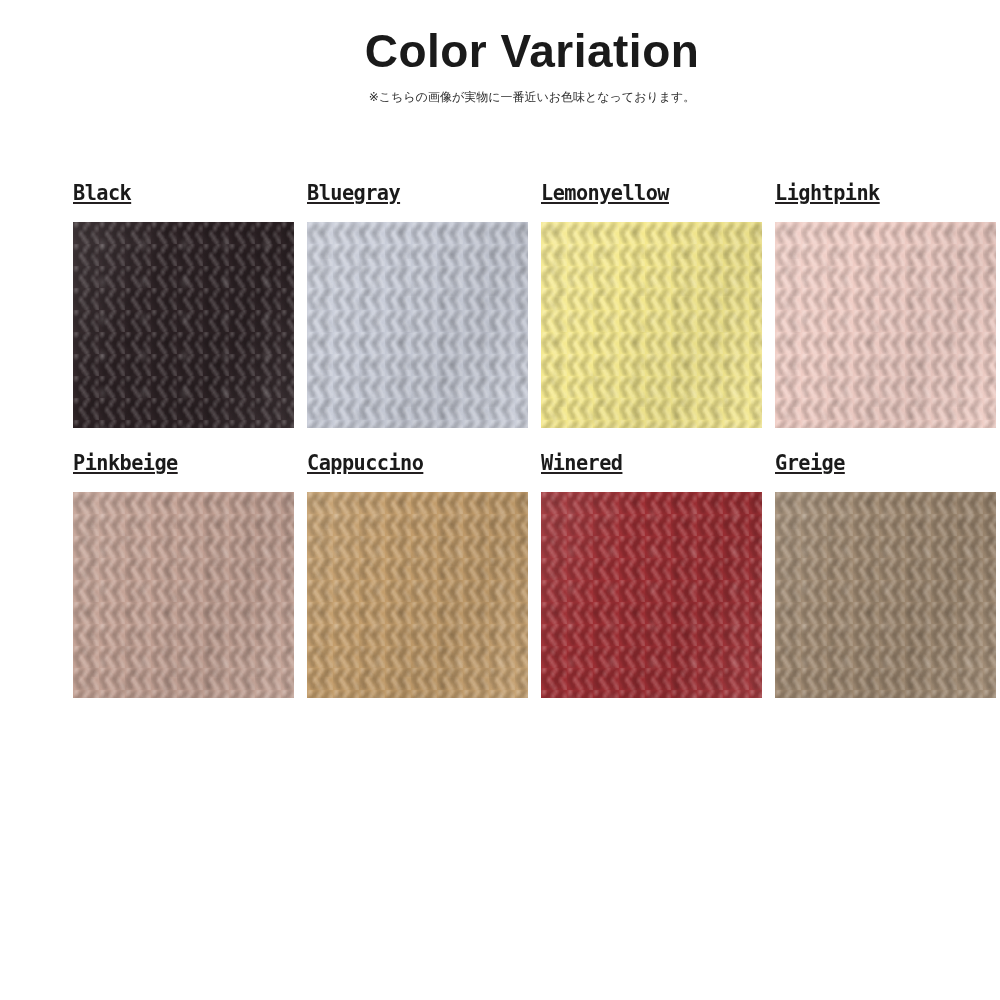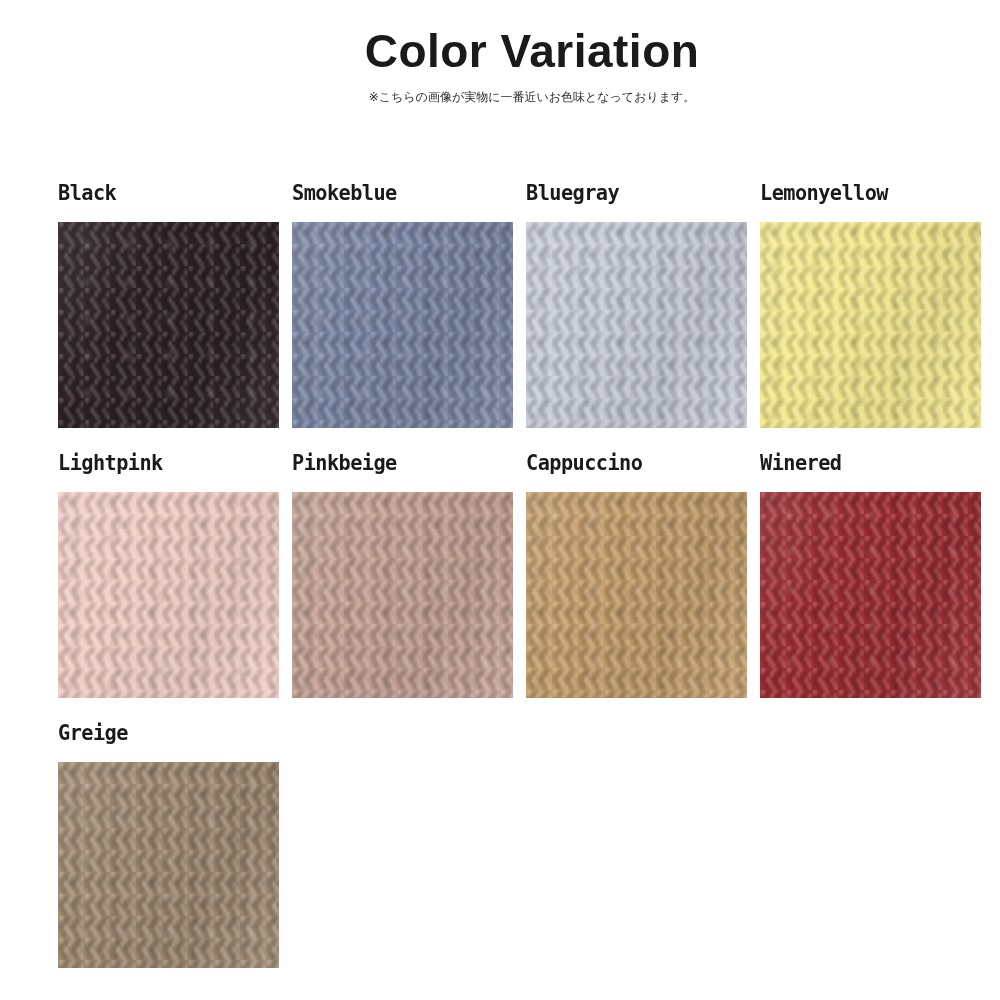--- a/index.html
+++ b/index.html
@@ -47,28 +47,29 @@
     text-align: center;
   }
   .subtitle-line {
     display: block;
     white-space: nowrap;
   }
 
   
   .swatch-grid {
     position: absolute;
-    left: 26px;
+    left: 41px;
     top: 182px;
     width: 922px;
     display: grid;
     grid-template-columns: repeat(4, 221px);
     grid-template-rows: repeat(3, 270px);
     column-gap: 13px;
     row-gap: 0px;
+    text-decoration: underline;
   }
   .swatch-cell {
     width: 221px;
   }
   .swatch-label {
     font-family: "DejaVu Sans Mono", "Liberation Mono", monospace;
     font-size: 22px;
     font-weight: 700;
     letter-spacing: -0.6px;
     color: #1a1a1a;
@@ -141,24 +142,20 @@
       <span class="subtitle-line">※こちらの画像が実物に一番近いお色味となっております。</span>
     </div>
   </div>
 
   <div class="swatch-grid">
       <div class="swatch-cell">
         <div class="swatch-label">Black</div>
         <div class="swatch-chip" style="background-color: rgb(46, 35, 38);"></div>
       </div>
       <div class="swatch-cell">
-        <div class="swatch-label">Smokeblue</div>
-        <div class="swatch-chip" style="background-color: rgb(123, 134, 164);"></div>
-      </div>
-      <div class="swatch-cell">
         <div class="swatch-label">Bluegray</div>
         <div class="swatch-chip" style="background-color: rgb(200, 204, 216);"></div>
       </div>
       <div class="swatch-cell">
         <div class="swatch-label">Lemonyellow</div>
         <div class="swatch-chip" style="background-color: rgb(245, 233, 142);"></div>
       </div>
       <div class="swatch-cell">
         <div class="swatch-label">Lightpink</div>
         <div class="swatch-chip" style="background-color: rgb(240, 205, 197);"></div>

